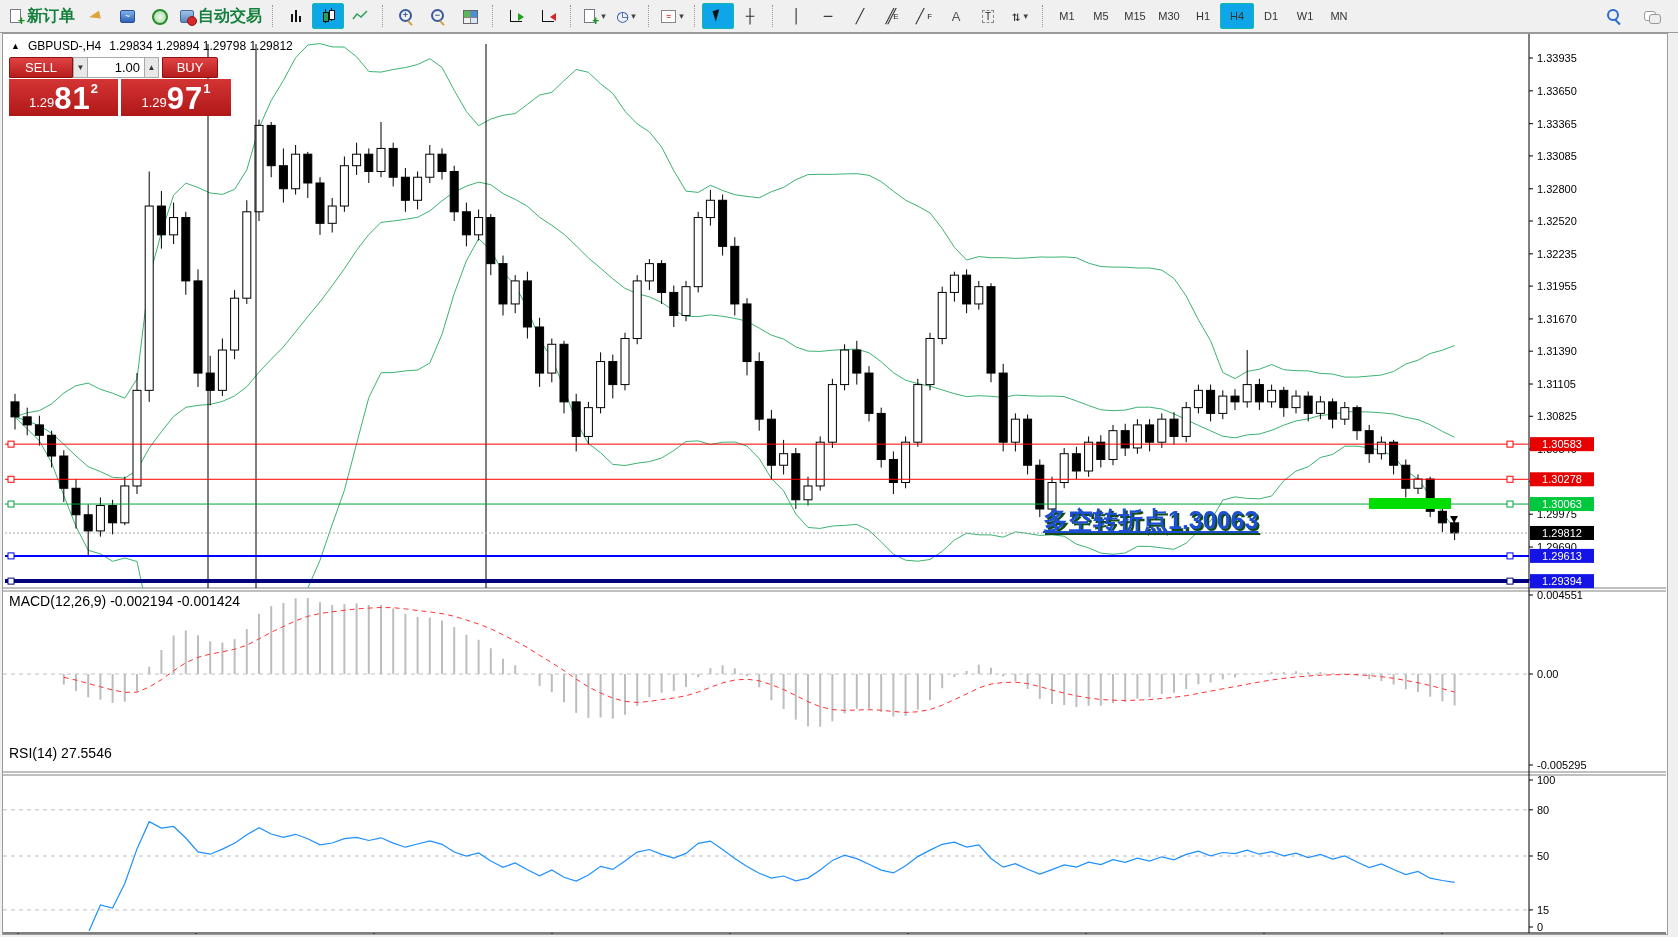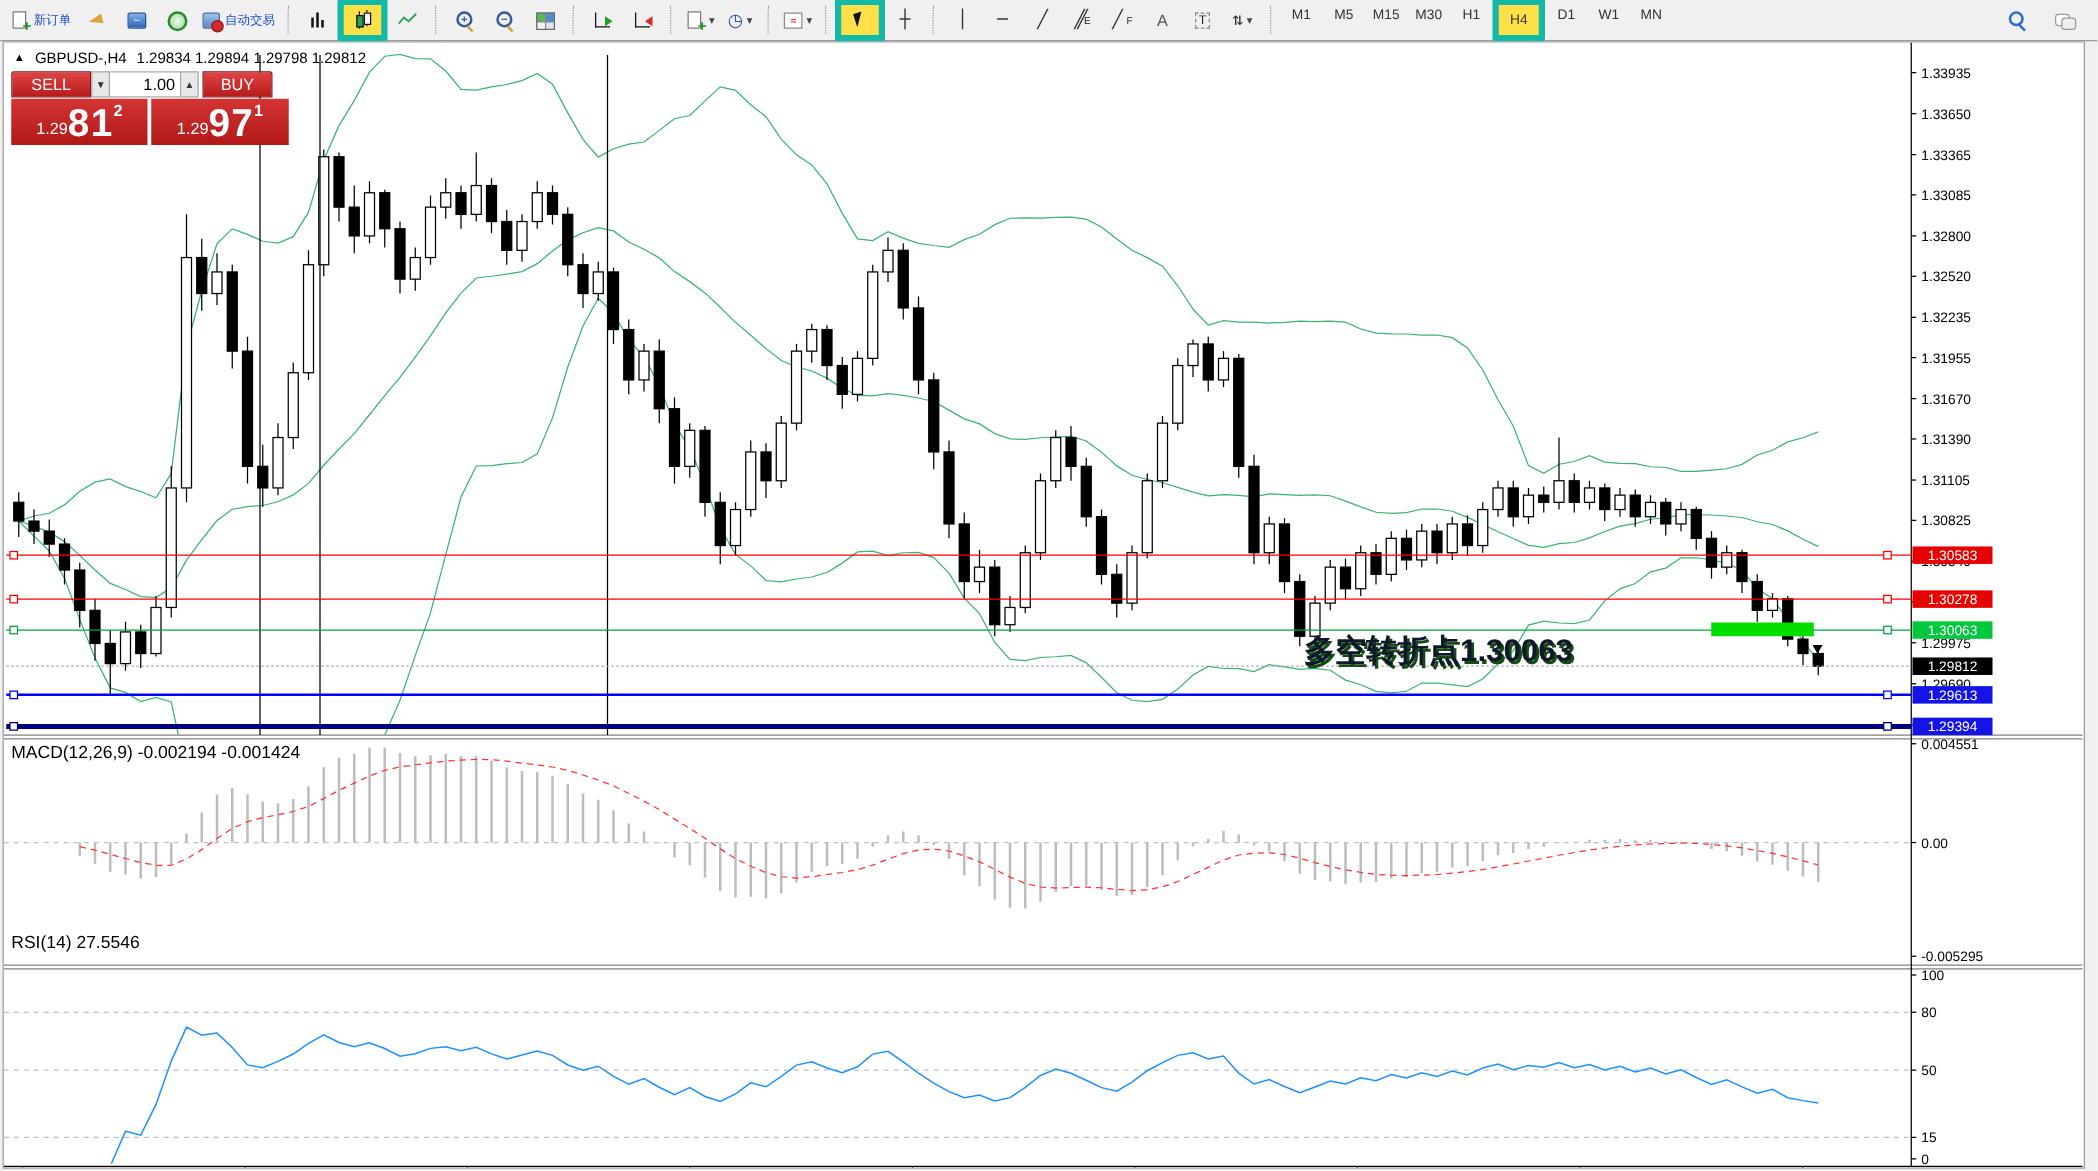--- a/index.html
+++ b/index.html
@@ -1,20 +1,20 @@
 <!DOCTYPE html>
 <html><head>
 <meta charset="utf-8">
 <style>
   html,body{margin:0;padding:0;background:#f0f0f0;font-family:"Liberation Sans","DejaVu Sans",sans-serif;}
   #app{position:relative;width:1678px;height:937px;overflow:hidden;background:#f0f0f0;}
   
   #toolbar{position:absolute;left:0;top:0;width:1678px;height:33px;background:#f0f0f0;display:flex;align-items:center;padding:0 4px;box-sizing:border-box;z-index:6;border-bottom:1px solid #9a9a9a;}
   .tbtn{height:24px;min-width:24px;padding:0 3px;display:flex;align-items:center;justify-content:center;gap:3px;border:1px solid transparent;border-radius:2px;color:#222;font-size:12px;cursor:default;}
-  .tbtn.pressed{border:5px solid #14b8a6;background:#fde047;}
+  .tbtn.pressed{border:1px solid #14b8a6;background:#0ea5e9;}
   .sep{width:1px;height:22px;border-left:1px dotted #9a9a9a;margin:0 6px;}
   .glyph{font-family:"DejaVu Sans Mono",monospace;font-size:14px;line-height:14px;color:#333;}
   .caret{font-size:9px;color:#444;}
   .tflabel{font-size:11px;color:#333;padding:0 4px;}
   
   .ic{position:relative;display:inline-block;width:16px;height:16px;}
   .i-doc{position:absolute;left:2px;top:1px;width:9px;height:12px;background:#fff;border:1px solid #778;}
   .i-doc-plus{position:absolute;right:-1px;bottom:-2px;color:#149614;font-weight:bold;font-size:12px;line-height:10px;}
   .i-horn{position:absolute;left:2px;top:4px;width:0;height:0;border-top:4px solid transparent;border-bottom:4px solid transparent;border-right:11px solid #dba43c;transform:rotate(-14deg);}
   .i-term{position:absolute;left:1px;top:2px;width:13px;height:11px;background:linear-gradient(#7fb0ec,#2f62b8);border:1px solid #2a4f92;border-radius:2px;color:#fff;font-size:9px;line-height:11px;text-align:center;}
@@ -35,21 +35,21 @@
   .i-axis{position:absolute;left:2px;top:2px;width:11px;height:11px;border-left:1px solid #111;border-bottom:1px solid #111;}
   .i-tri-g{position:absolute;right:0;bottom:3px;width:0;height:0;border-left:6px solid #1fa01f;border-top:4px solid transparent;border-bottom:4px solid transparent;}
   .i-tri-r{position:absolute;right:0;bottom:3px;width:0;height:0;border-right:6px solid #d42a2a;border-top:4px solid transparent;border-bottom:4px solid transparent;}
   .i-ind{position:absolute;left:1px;top:2px;width:13px;height:11px;background:#fff;border:1px solid #888;color:#c33;font-size:8px;line-height:11px;text-align:center;font-weight:bold;}
   .i-cursor{position:absolute;left:4px;top:2px;width:0;height:0;border-left:7px solid #111;border-bottom:11px solid transparent;transform:rotate(-18deg);}
   .i-clock{color:#2255aa;font-size:14px;line-height:16px;}
   .i-mag{position:absolute;left:1px;top:1px;width:8px;height:8px;border:2px solid #2a6bd4;border-radius:50%;}
   .i-mag-h{position:absolute;right:1px;bottom:1px;width:7px;height:2px;background:#2a6bd4;transform:rotate(45deg);}
   .i-bub1{position:absolute;left:0;top:3px;width:10px;height:8px;border:1px solid #999;border-radius:3px;background:#fff;}
   .i-bub2{position:absolute;left:5px;top:6px;width:10px;height:8px;border:1px solid #999;border-radius:3px;background:#eee;}
-  .tlabel{font-size:10px;color:#1d4ed8;white-space:nowrap;}
+  .tlabel{font-size:16px;color:#15803d;white-space:nowrap;font-weight:bold;}
   .boxT{border:1px dashed #888;padding:0 2px;font-size:10px;}
   #tf-group{display:flex;}
   #toolbar-right{margin-left:auto;display:flex;gap:6px;align-items:center;padding-right:6px;}
   
   #chartwin{position:absolute;left:2px;top:33px;width:1666px;height:902px;background:#fff;border:1px solid #9a9a9a;box-sizing:border-box;}
   #chart-svg{position:absolute;left:0;top:0;z-index:1;}
   #title-row{position:absolute;left:8px;top:5px;z-index:3;font-size:12px;color:#000;display:flex;gap:8px;align-items:center;}
   #collapse-arrow{font-size:9px;color:#000;}
   
   #trade-panel{position:absolute;left:6px;top:23px;z-index:4;width:222px;}
@@ -770,18 +770,18 @@
             <span class="psup">2</span>
         </div>
         <div id="buy-quote" class="tp-price">
           <span class="pp">1.29</span>
             <span class="pb">97</span>
             <span class="psup">1</span>
         </div>
       </div>
     </div>
 
-    <div id="annotation" style="color: #0f172a;">多空转折点1.30063</div>
+    <div id="annotation" style="color: #1d4ed8; text-decoration: underline;">多空转折点1.30063</div>
     <div id="hl-bar" style="left: 1366px; top: 464.054px; width: 82px; height: 11px; background: rgb(0, 221, 0);"></div>
     <div id="macd-label">MACD(12,26,9) -0.002194 -0.001424</div>
     <div id="rsi-label">RSI(14) 27.5546</div>
   </div>
 </div>
 
 </body></html>

